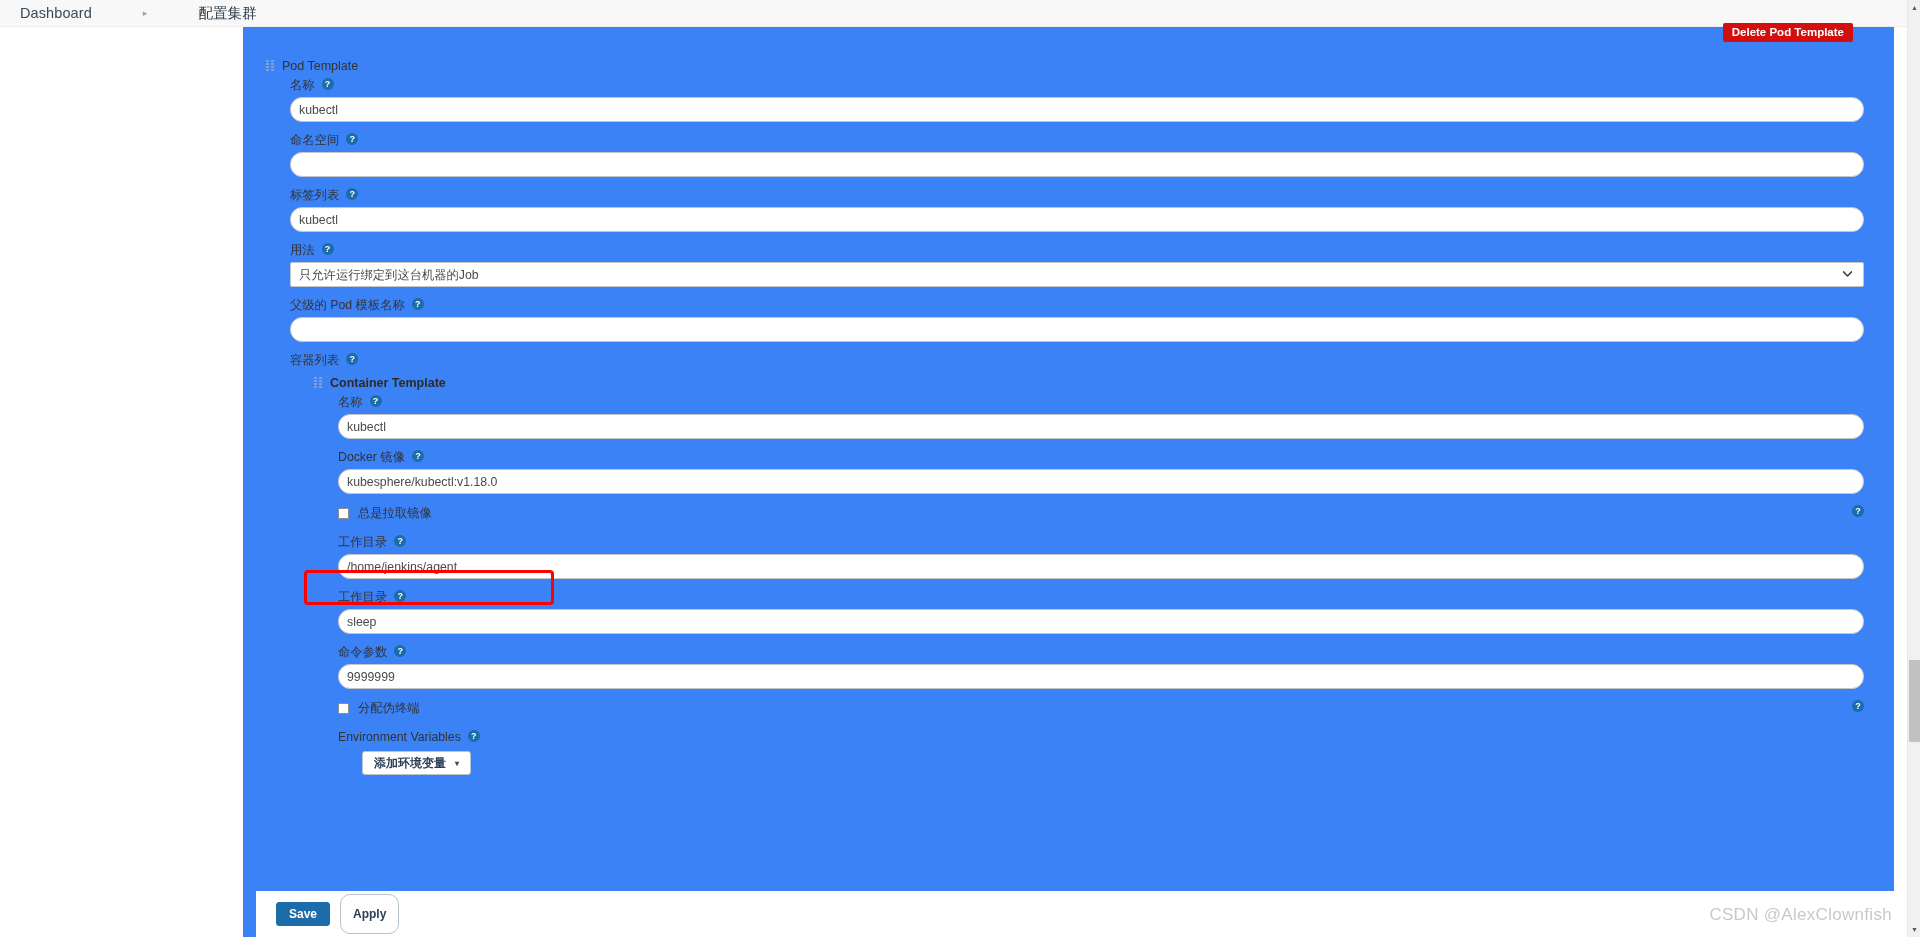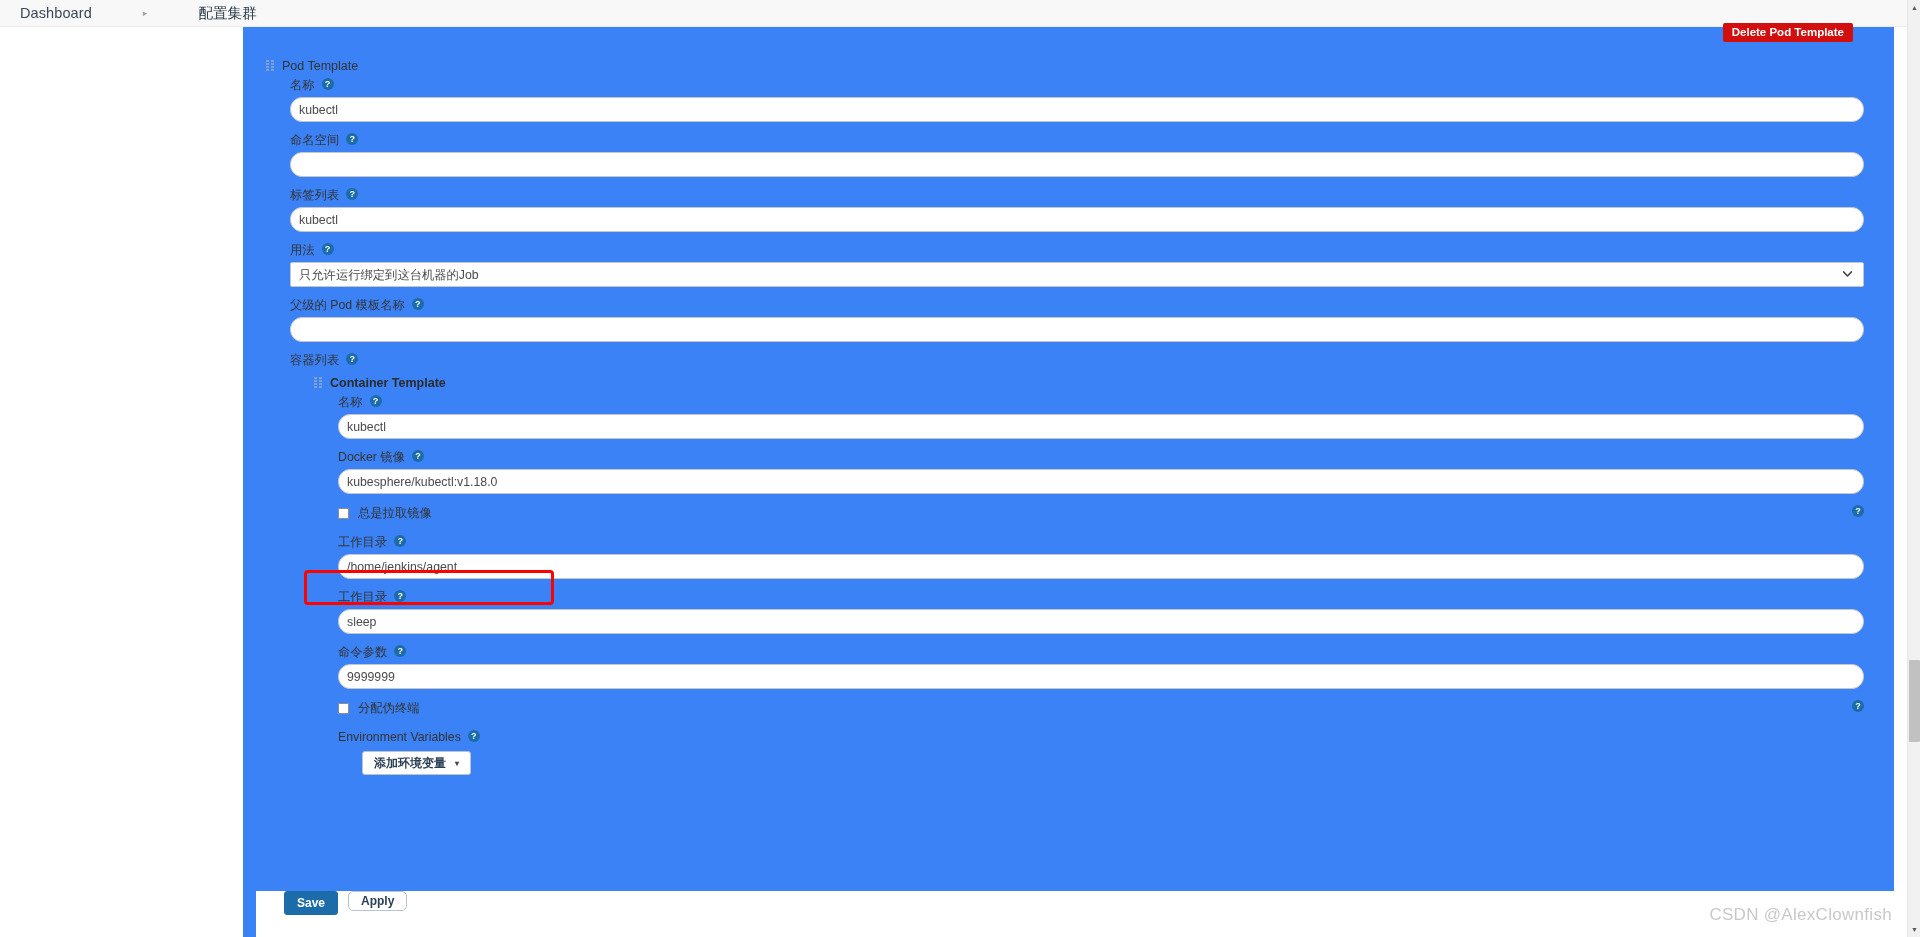--- a/index.html
+++ b/index.html
@@ -229,42 +229,43 @@
 
   
   #action-bar {
     position: absolute;
     left: 256px;
     bottom: 0;
     width: 1651px;
     height: 46px;
     background: #ffffff;
     display: flex;
-    padding-left: 28px;
+    align-items: center;
+    padding-left: 20px;
   }
   .btn-primary {
     height: 24px;
     min-width: 48px;
     background: #1b6ca8;
     color: #ffffff;
     border: 1px solid #1b6ca8;
     border-radius: 3px;
     font-size: 12px;
     font-weight: bold;
     cursor: pointer;
     font-family: "Liberation Sans", sans-serif;
     padding: 0 12px;
   }
   .btn-secondary {
-    height: 20px;
+    height: 40px;
     min-width: 48px;
     background: #ffffff;
     color: #2a3f55;
     border: 1px solid #b8c4cc;
-    border-radius: 5px;
+    border-radius: 10px;
     font-size: 12px;
     font-weight: bold;
     cursor: pointer;
     font-family: "Liberation Sans", sans-serif;
     padding: 0 12px;
     margin-left: 10px;
   }
 
   
   #watermark {

